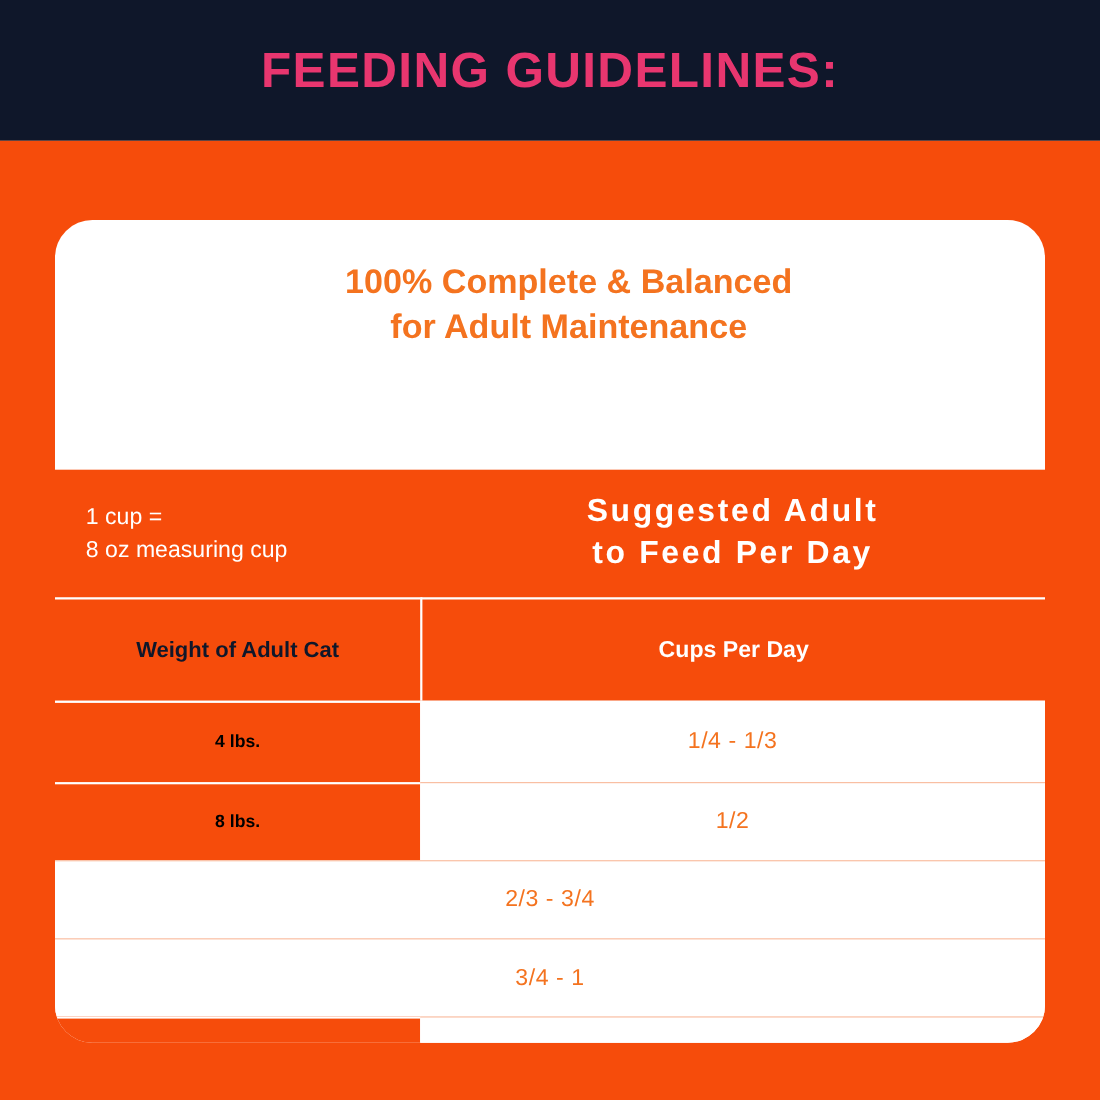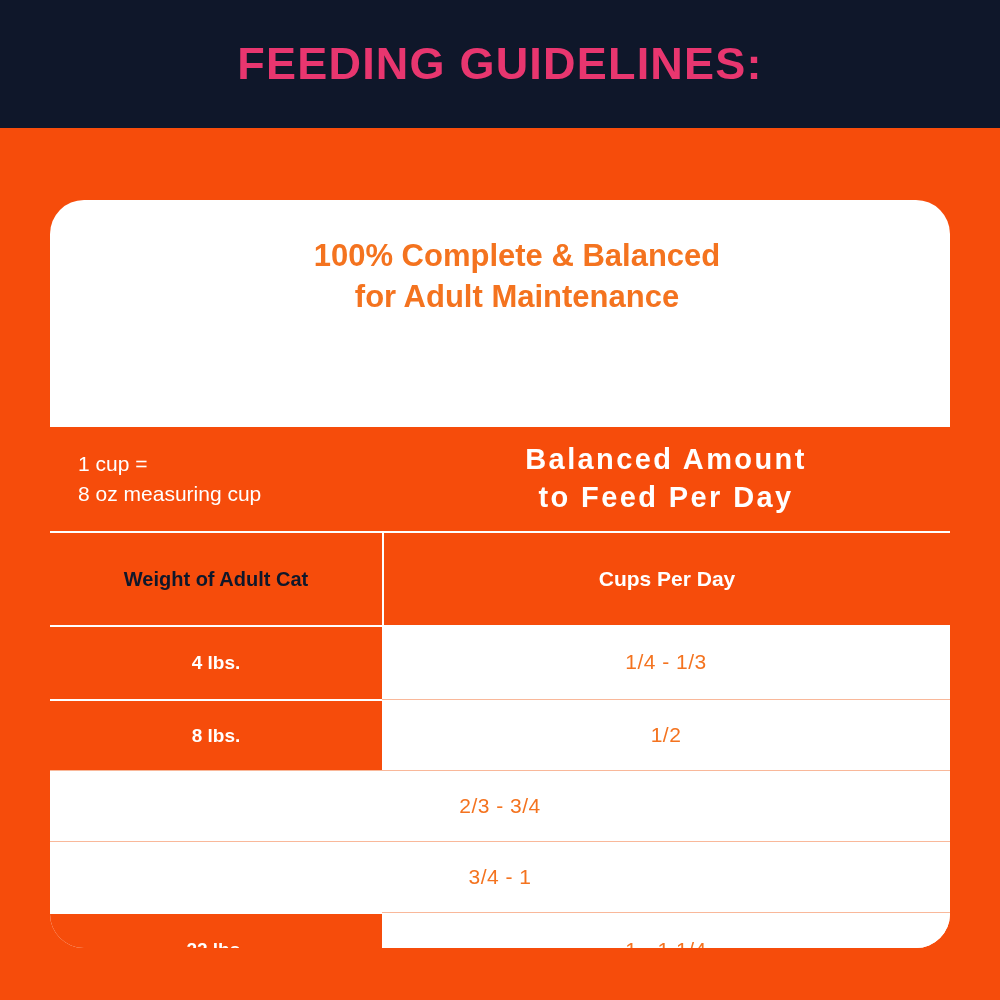--- a/index.html
+++ b/index.html
@@ -86,21 +86,21 @@
   }
   .cell-right {
     flex: 1 1 auto;
     display: flex;
     align-items: center;
     justify-content: center;
     text-align: right;
   }
 
   
-  .row-head1 { height: 104px; background: #f64c0b; }
+  .row-head1 { height: 116px; background: #f64c0b; }
   .row-head1 .cell-left {
     padding-left: 28px;
     color: #ffffff;
     font-size: 21px;
     line-height: 1.45;
     align-items: center;
   }
   .row-head1 .cell-right {
     color: #ffffff;
     font-size: 29px;
@@ -127,22 +127,22 @@
     font-size: 21px;
     font-weight: bold;
     border-top: 2px solid #ffffff;
     border-left: 2px solid #ffffff;
   }
 
   
   .row-data { height: 71px; }
   .row-data .cell-left {
     background: #f64c0b;
-    color: #ffffff;
-    font-size: 19px;
+    color: #000000;
+    font-size: 16px;
     font-weight: bold;
     justify-content: center;
     border-top: 2px solid #ffffff;
     text-align: right;
   }
   .row-data .cell-right {
     background: #ffffff;
     color: #f4731f;
     font-size: 21px;
     font-weight: normal;
@@ -176,21 +176,21 @@
 
         <div class="row row-head1">
           <div class="cell-left">
             <div>
               <div>1 cup =</div>
               <div>8 oz measuring cup</div>
             </div>
           </div>
           <div class="cell-right">
             <div>
-              <div>Balanced Amount</div>
+              <div>Suggested Adult</div>
               <div>to Feed Per Day</div>
             </div>
           </div>
         </div>
 
         <div class="row row-head2">
           <div class="cell-left">Weight of Adult Cat</div>
           <div class="cell-right">Cups Per Day</div>
         </div>
 

